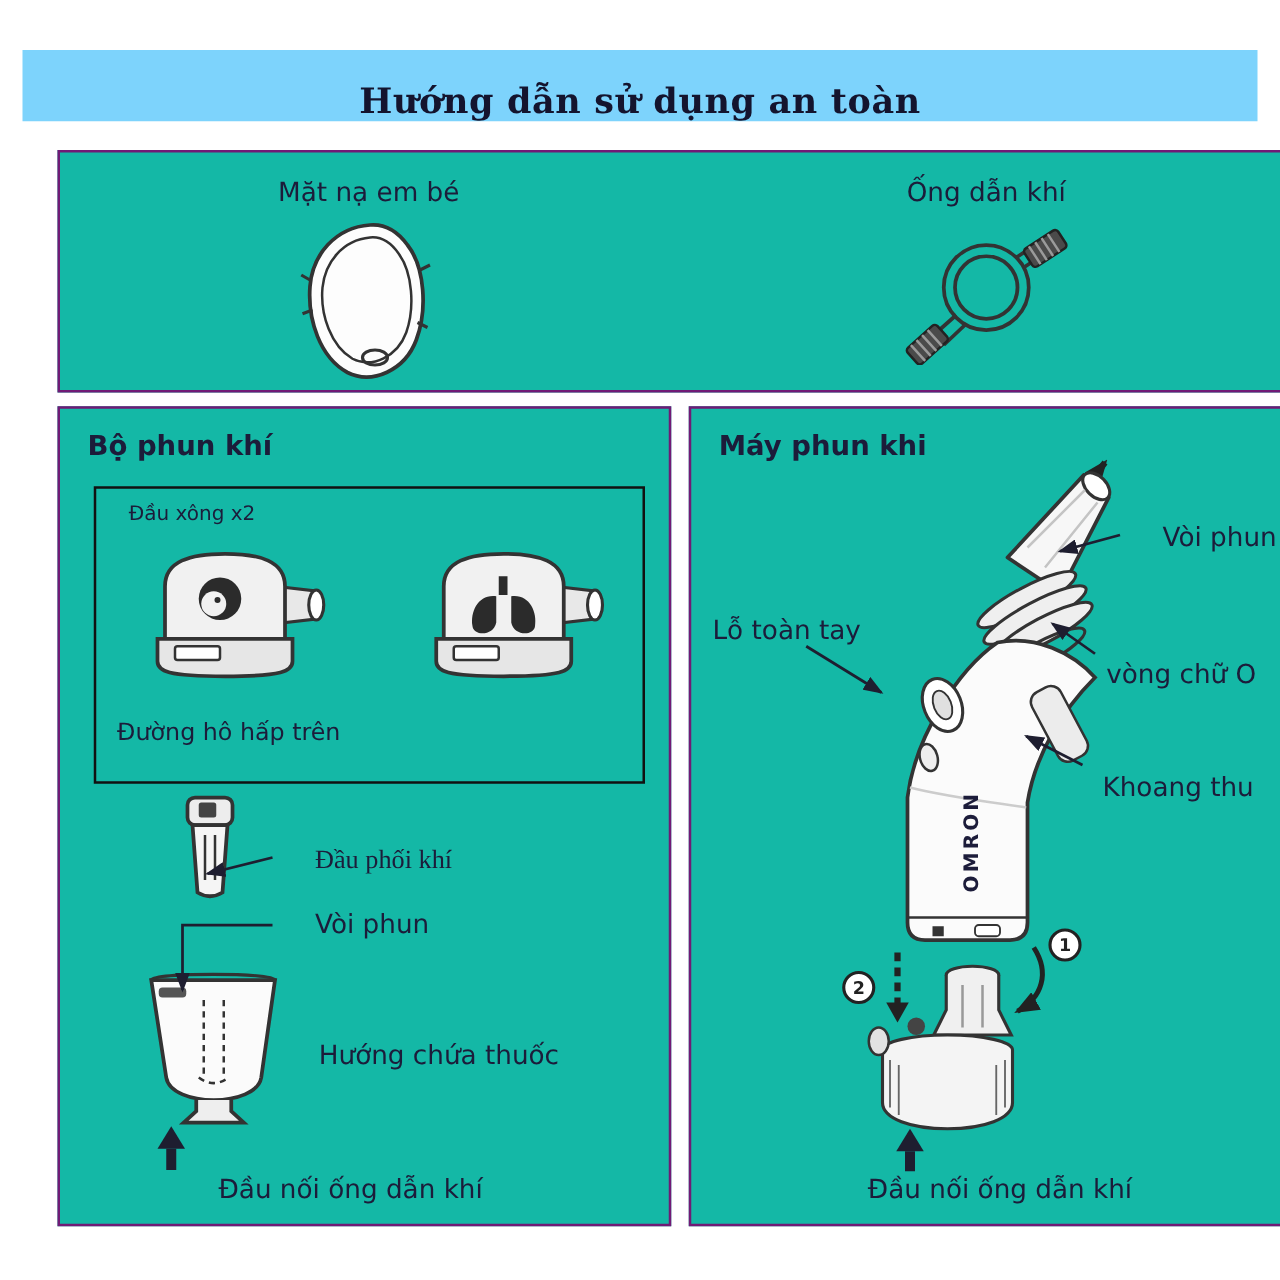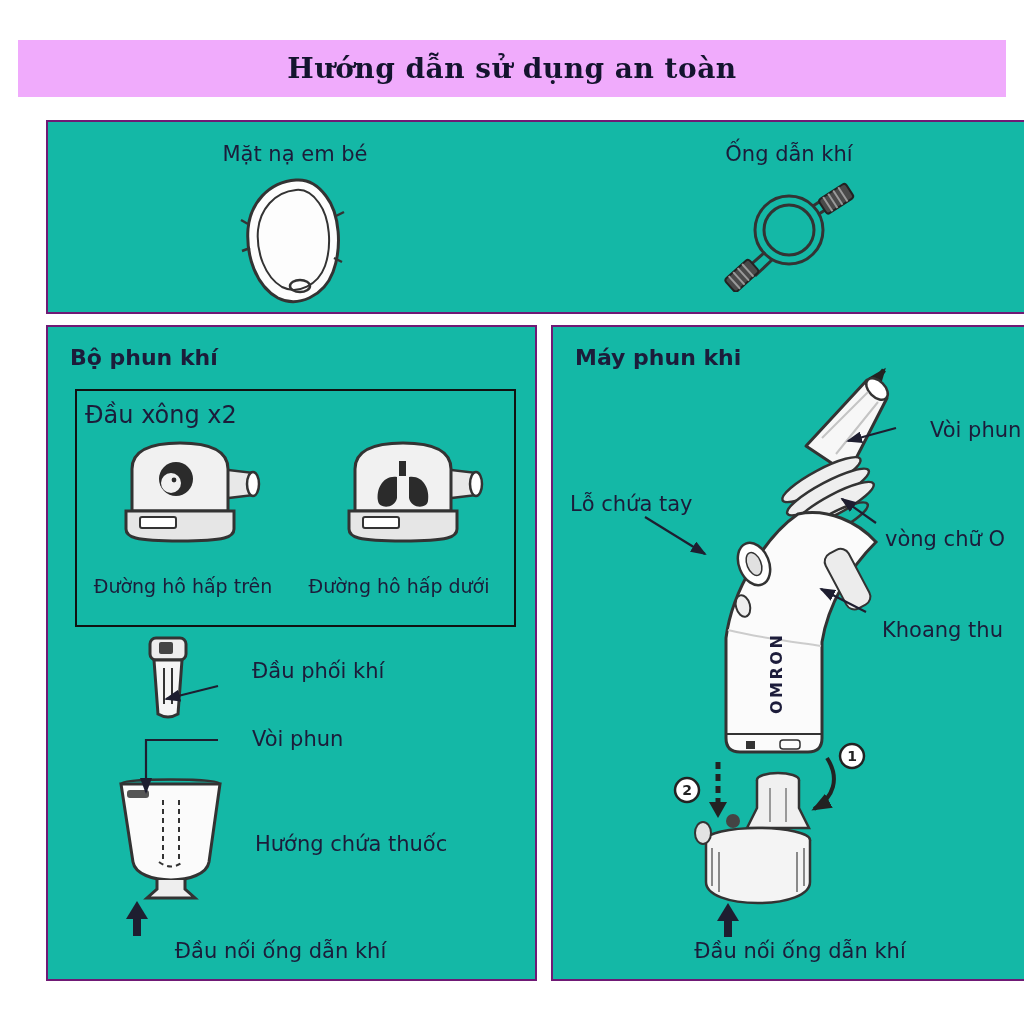--- a/index.html
+++ b/index.html
@@ -4,46 +4,46 @@
 <style>
   html,body { margin:0; padding:0; background:#fff; }
   .page {
     position:relative; width:1024px; height:1024px; background:#ffffff;
     font-family:"DejaVu Sans","Liberation Sans",sans-serif; color:#1c1c3a;
     overflow:hidden;
   }
   
   .header {
     position:absolute; left:18px; top:40px; width:988px; height:57px;
-    background:#f0abfc; display:flex; align-items:center; justify-content:center;
+    background:#7dd3fc; display:flex; align-items:flex-end; justify-content:center;
   }
   .header h1 {
     margin:0; font-family:"DejaVu Serif","Liberation Serif",serif;
     font-size:28px; font-weight:bold; color:#14142e; letter-spacing:.5px;
   }
   .box { position:absolute; border:2px solid #701a75; background:#14b8a6;margin-left:28px; }
   
   .acc-box { left:18px; top:120px; width:988px; height:190px; display:flex; }
   .acc-col { flex:1; display:flex; flex-direction:column; align-items:center; padding-top:20px; }
   .acc-label { font-size:21px; white-space:nowrap; }
   .acc-icon { margin-top:6px; }
   
   .kit-box { left:18px; top:325px; width:487px; height:652px; }
   .machine-box { left:523px; top:325px; width:483px; height:652px; }
   .panel-title { position:absolute; left:22px; top:18px; margin:0; font-size:22px; font-weight:bold; white-space:nowrap; }
   .heads-box { position:absolute; left:27px; top:62px; width:437px; height:234px; border:2px solid #111; }
-  .heads-title { position:absolute; left:8px; top:10px; font-size:24px;text-align:center; }
+  .heads-title { position:absolute; left:26px; top:10px; font-size:16px;text-align:center; }
   .head-svg { position:absolute; top:46px; width:160px; height:120px; }
   .head-1 { left:25px; }
   .head-2 { left:248px; }
   .head-label { position:absolute; top:184px; font-size:19px; text-align:center; white-space:nowrap; }
   .hl-1 { left:6px;  width:200px; }
   .hl-2 { left:212px; width:220px; }
   .lbl { position:absolute; font-size:21px; white-space:nowrap; }
-  .lbl-airhead { left:204px; top:332px; }
+  .lbl-airhead { left:204px; top:348px;font-family:Liberation Serif, serif; }
   .lbl-nozzle  { left:204px; top:400px; }
   .lbl-cup     { left:207px; top:505px; }
   .lbl-conn    { left:110px; top:612px; width:245px; text-align:center; }
   .part-airhead { position:absolute; left:94px; top:307px; width:52px; height:88px; }
   .part-cup     { position:absolute; left:65px; top:443px; width:115px; height:135px; }
   
   .device { position:absolute; left:77px; top:15px; width:300px; height:600px; }
   .lbl-m-nozzle { left:377px; top:91px; }
   .lbl-finger   { left:17px;  top:165px; }
   .lbl-oring    { left:332px; top:200px; }
@@ -119,21 +119,20 @@
         <path d="M24,74 L132,74 L132,92 C132,100 124,104 78,104 C32,104 24,100 24,92 Z" fill="#e6e6e6" stroke="#333" stroke-width="3"></path>
         <rect x="38" y="80" width="36" height="11" rx="2" fill="#fff" stroke="#333" stroke-width="2"></rect>
         <g fill="#2b2b2b">
           <rect x="74" y="24" width="7" height="15"></rect>
           <path d="M72,40 C58,38 51,52 53,64 C54,72 70,72 72,61 Z"></path>
           <path d="M84,40 C98,38 105,52 103,64 C102,72 86,72 84,61 Z"></path>
         </g>
       </svg>
 
       <div class="head-label hl-1">Đường hô hấp trên</div>
-      <div class="head-label hl-2">Đường hô hấp dưới</div>
     </div>
 
     <svg class="part-airhead" viewBox="0 0 52 88">
       <rect x="8" y="4" width="36" height="22" rx="6" fill="#ededed" stroke="#333" stroke-width="3"></rect>
       <rect x="17" y="8" width="14" height="12" rx="2" fill="#444"></rect>
       <path d="M12,26 L16,80 Q26,86 36,80 L40,26 Z" fill="#f5f5f5" stroke="#333" stroke-width="3"></path>
       <path d="M22,34 L22,70 M30,34 L30,70" stroke="#333" stroke-width="2"></path>
     </svg>
     <div class="lbl lbl-airhead">Đầu phối khí</div>
 
@@ -212,21 +211,21 @@
       <g>
         <circle cx="103" cy="479" r="7" fill="#444"></circle>
         <ellipse cx="128" cy="498" rx="52" ry="12" fill="#f4f4f4" stroke="#333" stroke-width="2.5"></ellipse>
         <path d="M76,498 L76,540 C76,553 99,561 128,561 C157,561 180,553 180,540 L180,498" fill="#f4f4f4" stroke="#333" stroke-width="2.5"></path>
         <path d="M82,506 v38 M89,510 v40 M167,510 v40 M174,506 v38" stroke="#666" stroke-width="1.5"></path>
         <ellipse cx="73" cy="491" rx="8" ry="11" fill="#e2e2e2" stroke="#333" stroke-width="2"></ellipse>
       </g>
     </svg>
 
     <div class="lbl lbl-m-nozzle">Vòi phun</div>
-    <div class="lbl lbl-finger">Lỗ chứa tay</div>
+    <div class="lbl lbl-finger">Lỗ toàn tay</div>
     <div class="lbl lbl-oring">vòng chữ O</div>
     <div class="lbl lbl-chamber">Khoang thu</div>
     <div class="lbl lbl-m-conn">Đầu nối ống dẫn khí</div>
   </section>
 
   <svg class="overlay" viewBox="0 0 1024 1024">
     <defs>
       <marker id="pa" markerUnits="userSpaceOnUse" markerWidth="16" markerHeight="12" refX="14" refY="6" orient="auto">
         <path d="M0,0 L16,6 L0,12 Z" fill="#1e1e30"></path>
       </marker>

